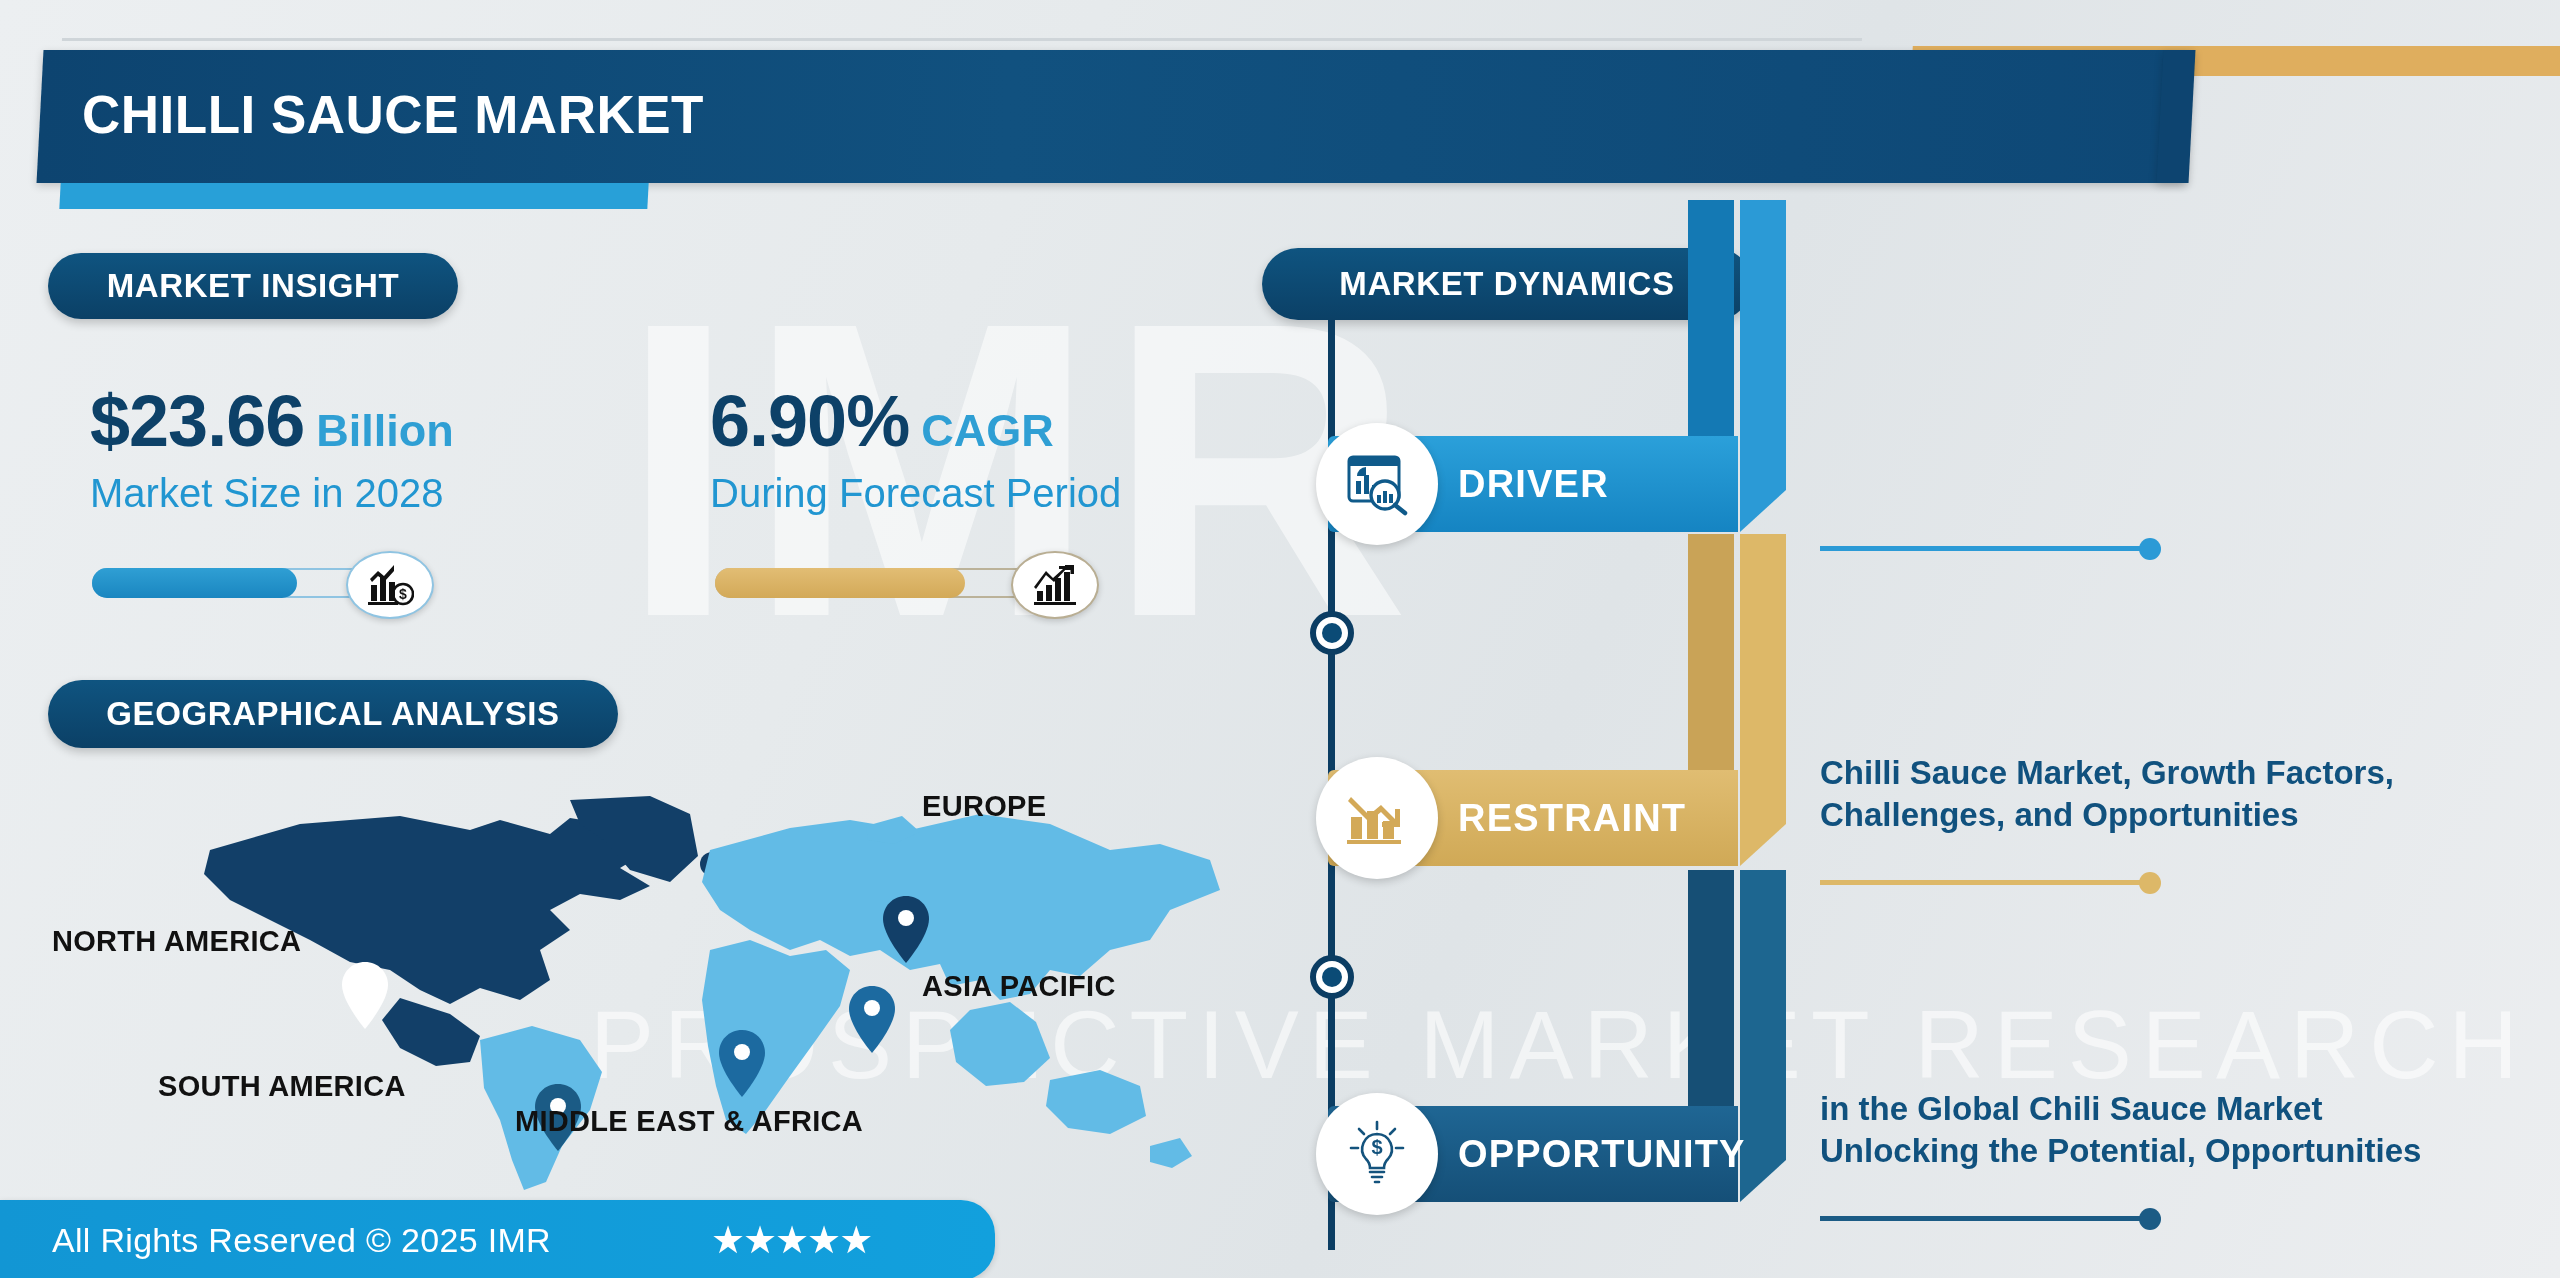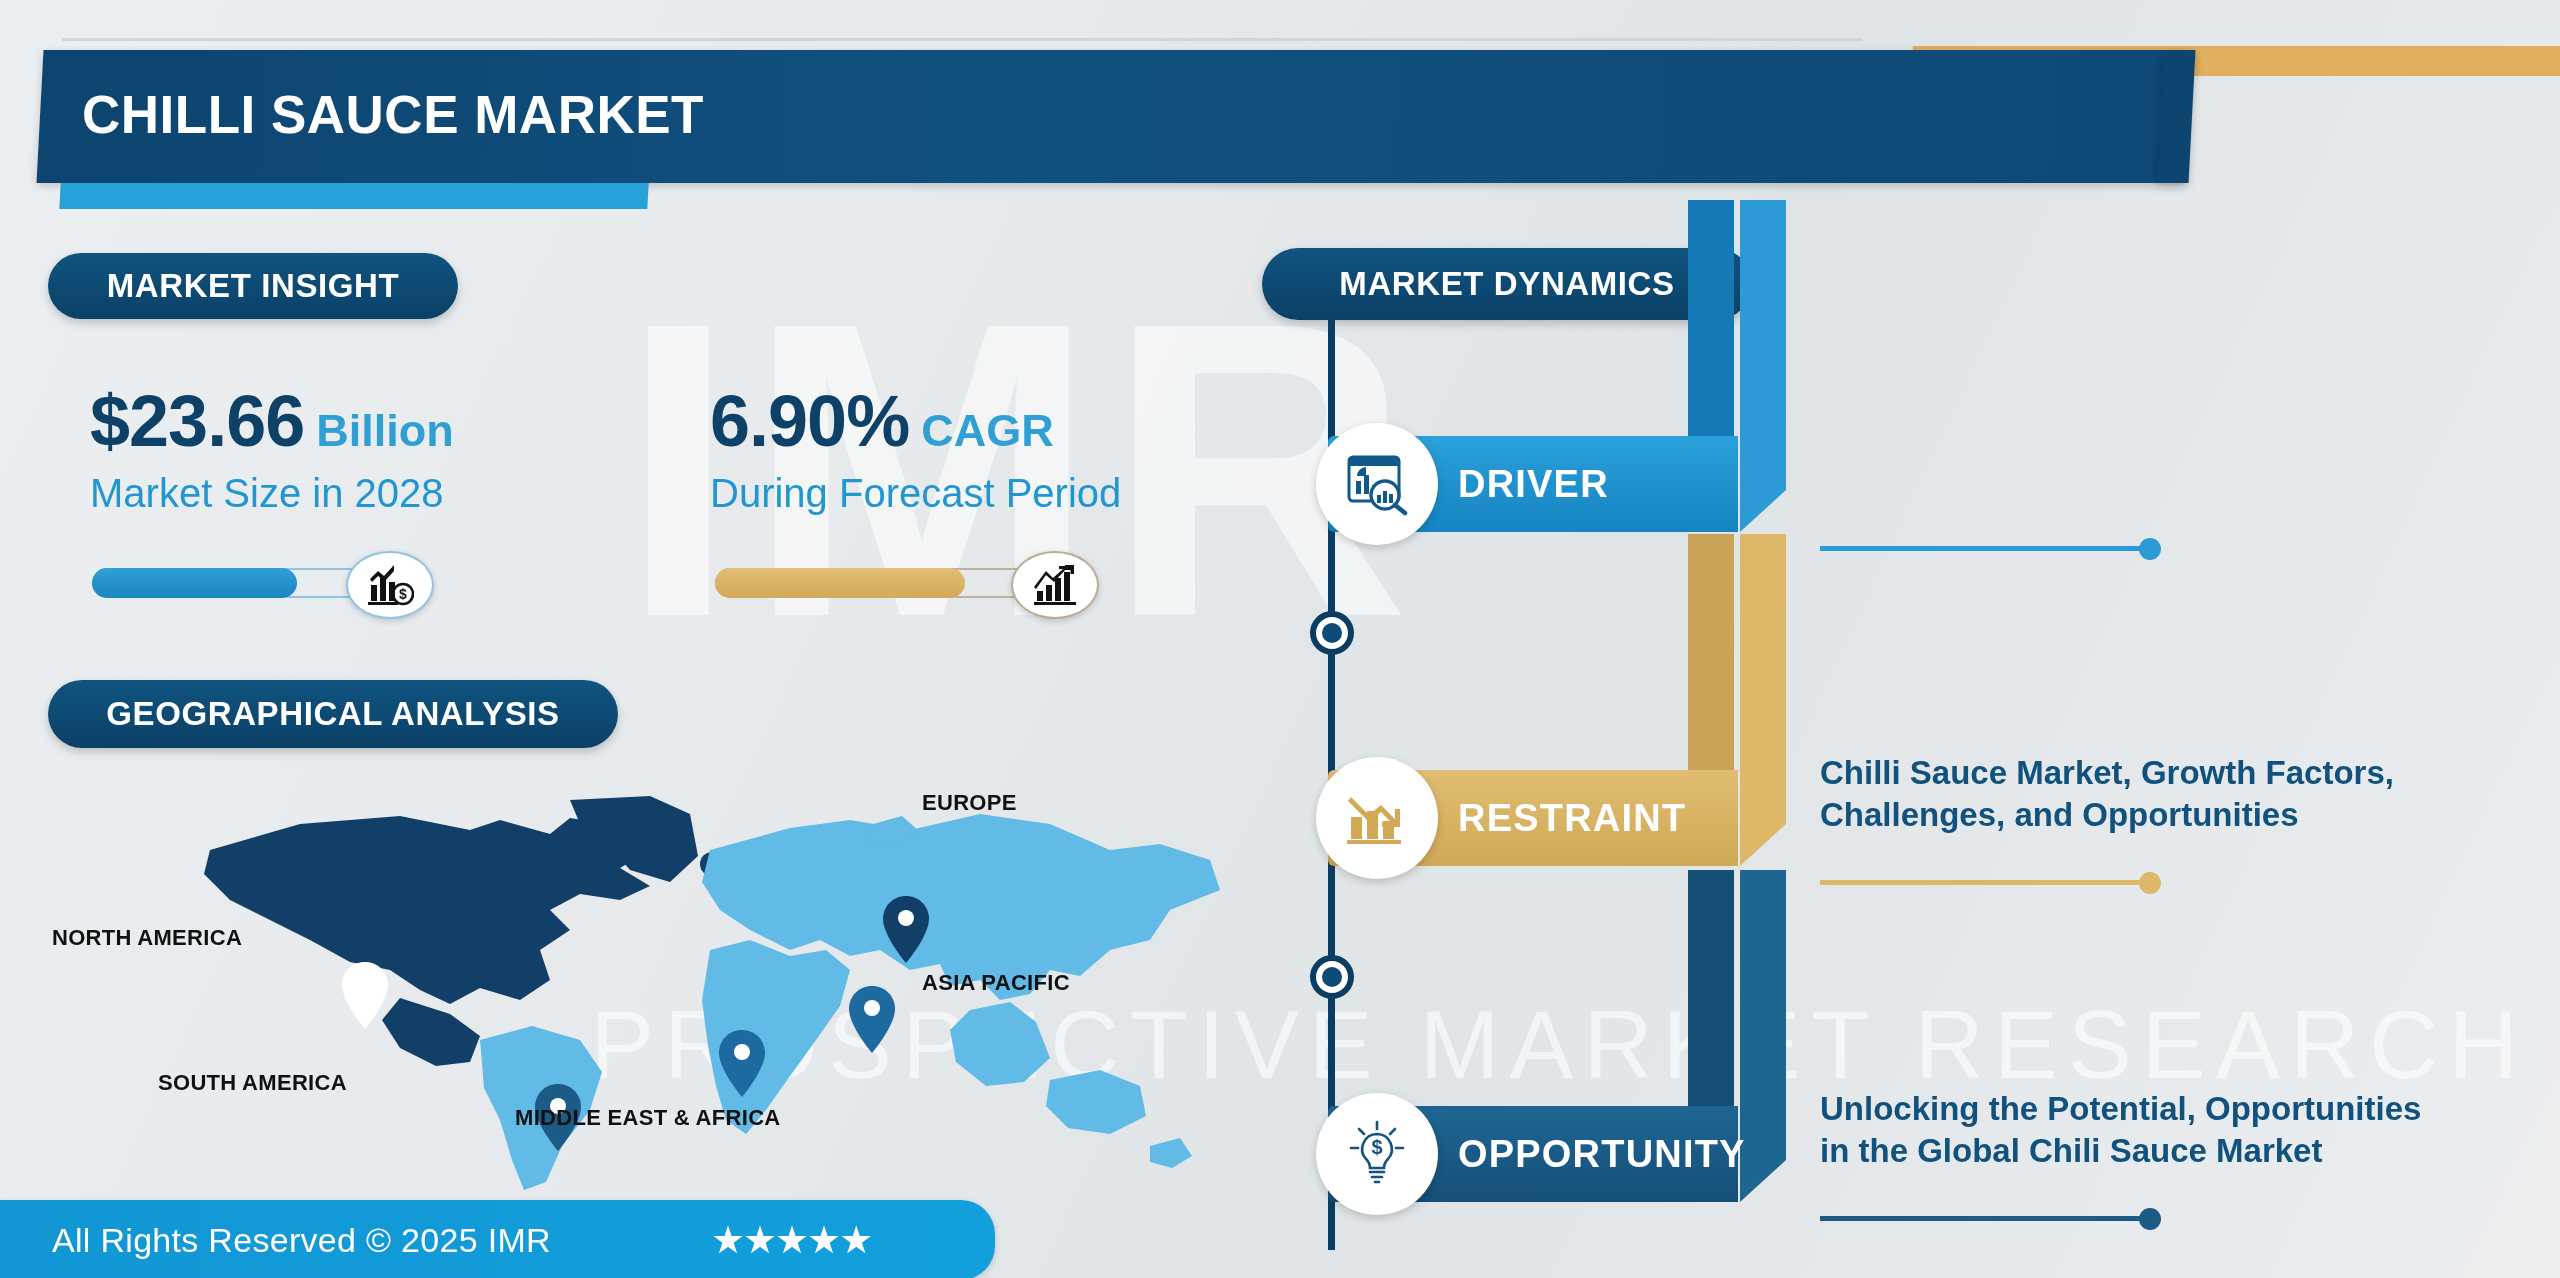--- a/index.html
+++ b/index.html
@@ -54,21 +54,21 @@
   #bar1{left:92px;top:551px;width:320px;}
   #bar1 .bar-track{width:320px;border-color:#8fc4e2;}
   #bar1 .bar-fill{width:205px;background:linear-gradient(180deg,#2f9fd4,#1a86c0);}
   #bar1 .bar-badge{left:254px;border:2px solid #8fc4e2;}
   #bar2{left:715px;top:551px;width:320px;}
   #bar2 .bar-track{width:320px;border-color:#bbb299;}
   #bar2 .bar-fill{width:250px;background:linear-gradient(180deg,#e2bd74,#d3a958);}
   #bar2 .bar-badge{left:296px;border:2px solid #b9ae93;}
   
   #map{position:absolute;left:150px;top:790px;width:1100px;height:400px;}
-  .region-label{position:absolute;font-size:22px;font-weight:700;color:#111;
+  .region-label{position:absolute;font-size:29px;font-weight:700;color:#111;
      letter-spacing:.3px;white-space:nowrap;}
   
   #spine{position:absolute;left:1328px;top:320px;width:7px;height:930px;background:#0b3d63;}
   .node{position:absolute;left:1310px;width:44px;height:44px;border-radius:50%;background:#fff;
      border:6px solid #0b3d63;box-sizing:border-box;display:flex;align-items:center;justify-content:center;}
   .node i{display:block;width:20px;height:20px;border-radius:50%;background:#0b4b76;}
   #node1{top:611px;}
   #node2{top:955px;}
   .row{position:absolute;left:1290px;height:340px;width:1270px;}
   #row-driver{top:318px;}
@@ -311,22 +311,22 @@
             <line x1="25" y1="52" x2="39" y2="52"></line>
             <line x1="27" y1="57" x2="37" y2="57"></line>
             <line x1="30" y1="62" x2="34" y2="62"></line>
           </g>
           <text x="32" y="34" font-size="20" font-family="Liberation Sans,sans-serif" font-weight="700" fill="#14537d" text-anchor="middle">$</text>
         </svg>
       </div>
       <div class="ribbon-label">OPPORTUNITY</div>
     </div>
     <div class="rtext">
+      <div class="ln">in the Global Chili Sauce Market</div>
       <div class="ln">Unlocking the Potential, Opportunities</div>
-      <div class="ln">in the Global Chili Sauce Market</div>
     </div>
     <div class="rule" style="top:228px;background:#1b5b85;">
       <div class="dot" style="background:#1b5b85;"></div>
     </div>
   </div>
 
   <div id="footer">
     <div class="txt">All Rights Reserved © 2025 IMR</div>
     <div class="stars">★★★★★</div>
   </div>

